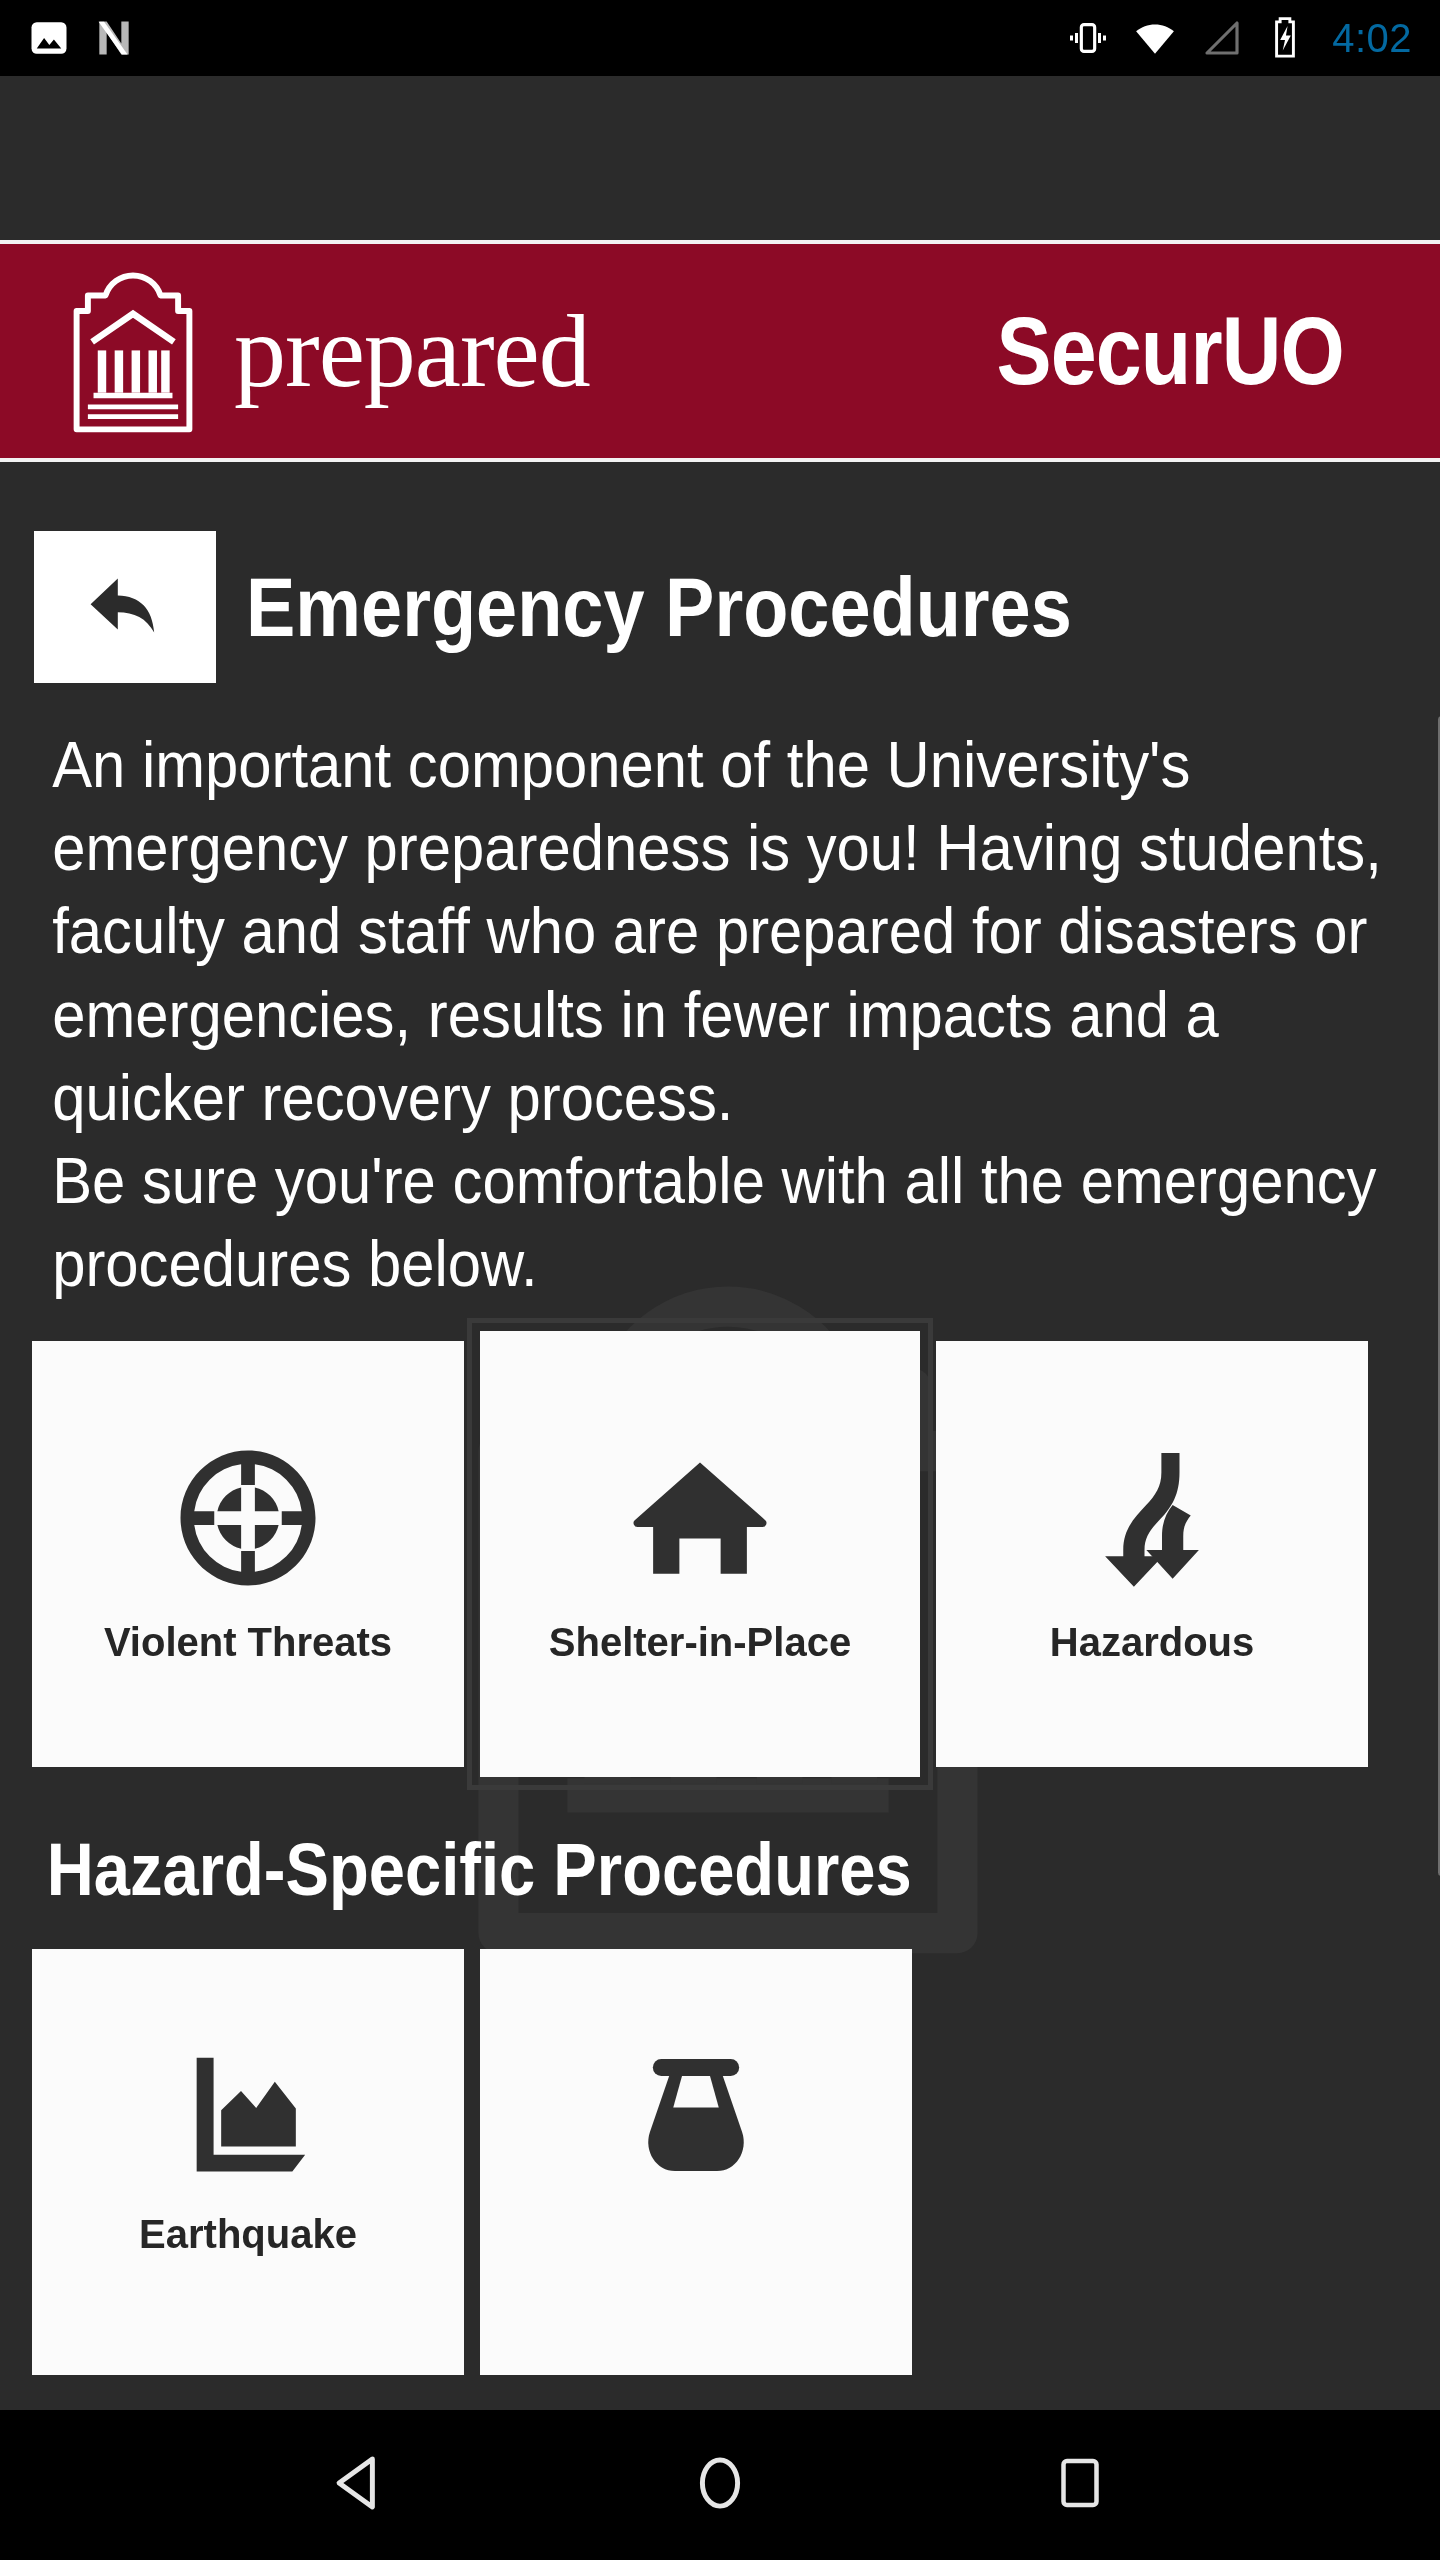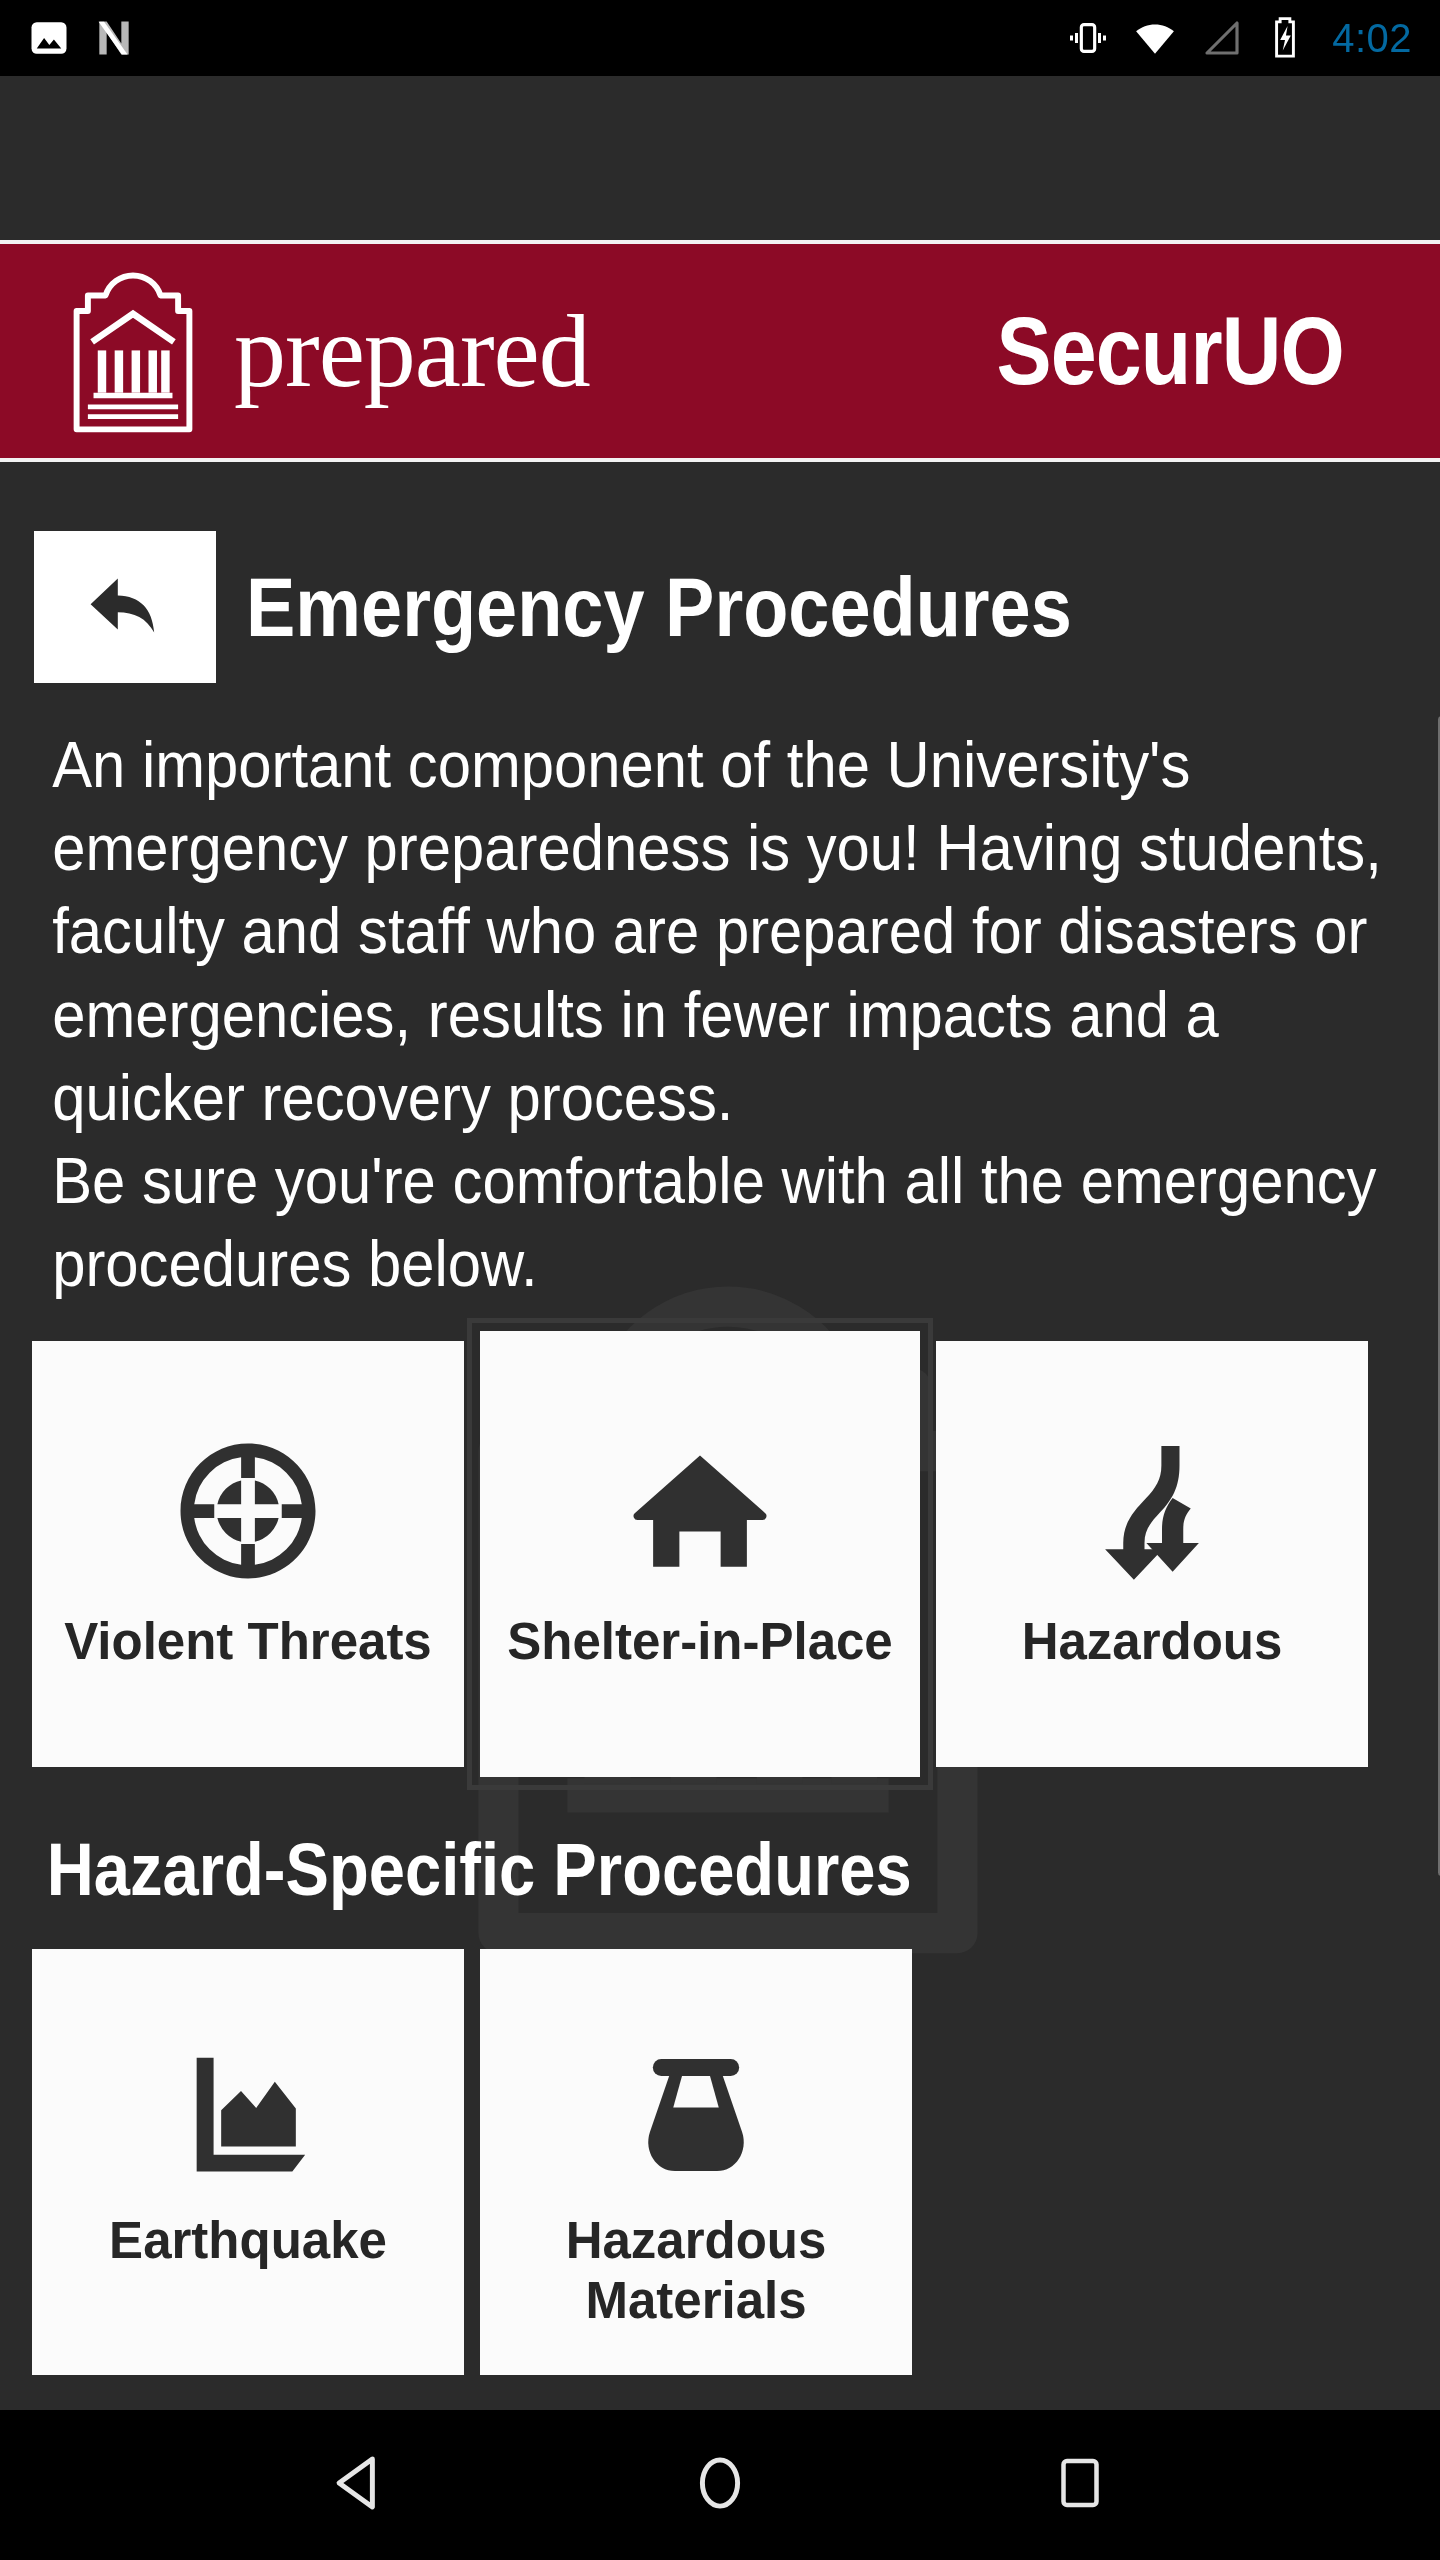--- a/index.html
+++ b/index.html
@@ -74,21 +74,21 @@
   .card {
     background:#fbfbfb; display:flex; flex-direction:column;
     align-items:center; justify-content:center; cursor:pointer;
   }
   .card.side  { width:432px; height:426px; padding:0 10px; }
   .card.mid   { width:440px; height:446px; padding:0 10px;
                 outline:5px solid #3a3a3a; outline-offset:8px; z-index:2; }
   .card + .card { margin-left:16px; }
   .card-icon { height:150px; display:flex; align-items:flex-end; justify-content:center; }
   .card-label {
-    margin-top:26px; color:#262626; font-weight:700; font-size:51px;
+    margin-top:26px; color:#262626; font-weight:700; font-size:40px;
     line-height:1.18; text-align:center;
   }
 
   #section-heading {
     position:relative; color:#fff; font-weight:700; font-size:74px;
     line-height:1; padding:56px 0 0 44px;
     transform:scaleX(0.88); transform-origin:left center; white-space:nowrap;
   }
   #row2 { margin-top:42px; }
   #row2 .card { height:426px; align-items:center; justify-content:flex-start; padding-top:86px; }
@@ -263,21 +263,20 @@
 
 
       <div class="card side">
         <div class="card-icon">
           <svg width="140" height="140" viewBox="0 0 24 24">
             <rect x="4.6" y="2.4" width="14.8" height="2.9" rx="1.45" fill="#303030"></rect>
             <path fill="#303030" d="M7.4 5.3h9.2l3.3 9.6c1.1 3.3-1.1 6.7-4.3 6.7H8.4c-3.2 0-5.4-3.4-4.3-6.7z"></path>
             <path fill="#fbfbfb" d="M9.6 5.3h4.8l1.5 5.4H8.1z"></path>
           </svg>
         </div>
-        <div class="card-label">Hazardous Materials</div>
       </div>
     </div>
 
     <div id="scroll-hint"></div>
   </div>
 
   <div id="nav-bar">
     <div class="nav-btn">
       <span>
         <svg width="66" height="66" viewBox="0 0 24 24">

